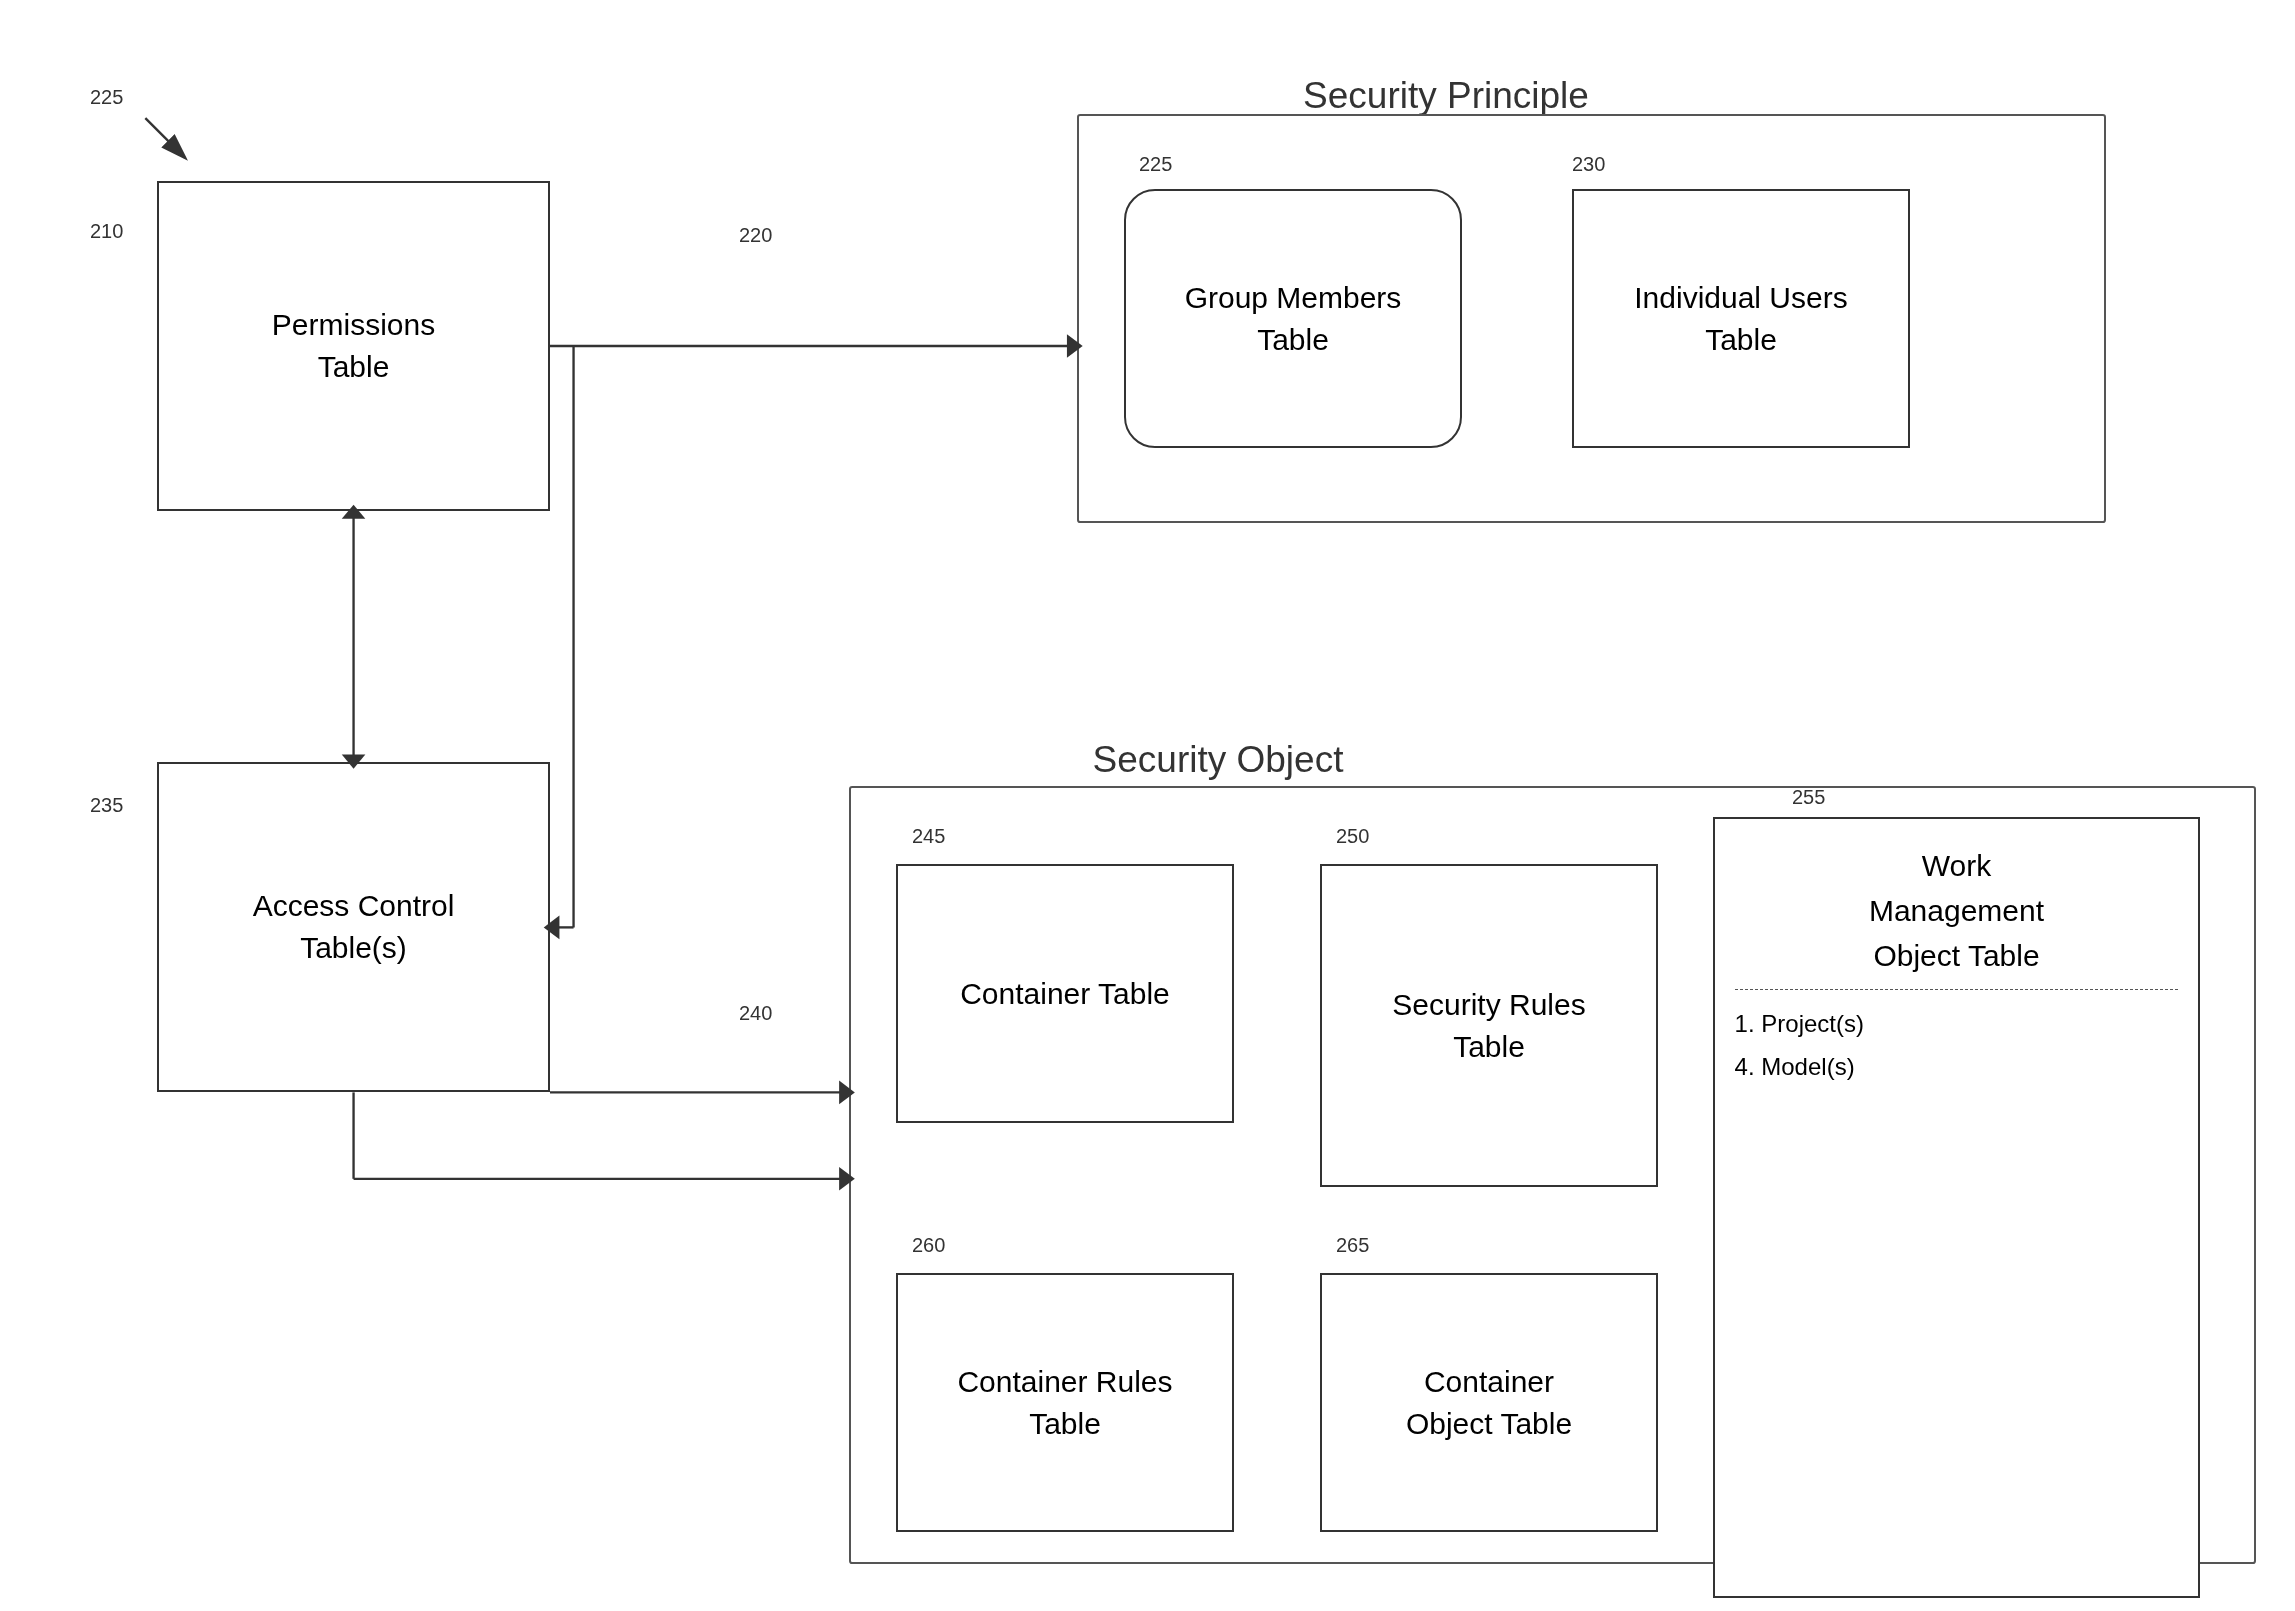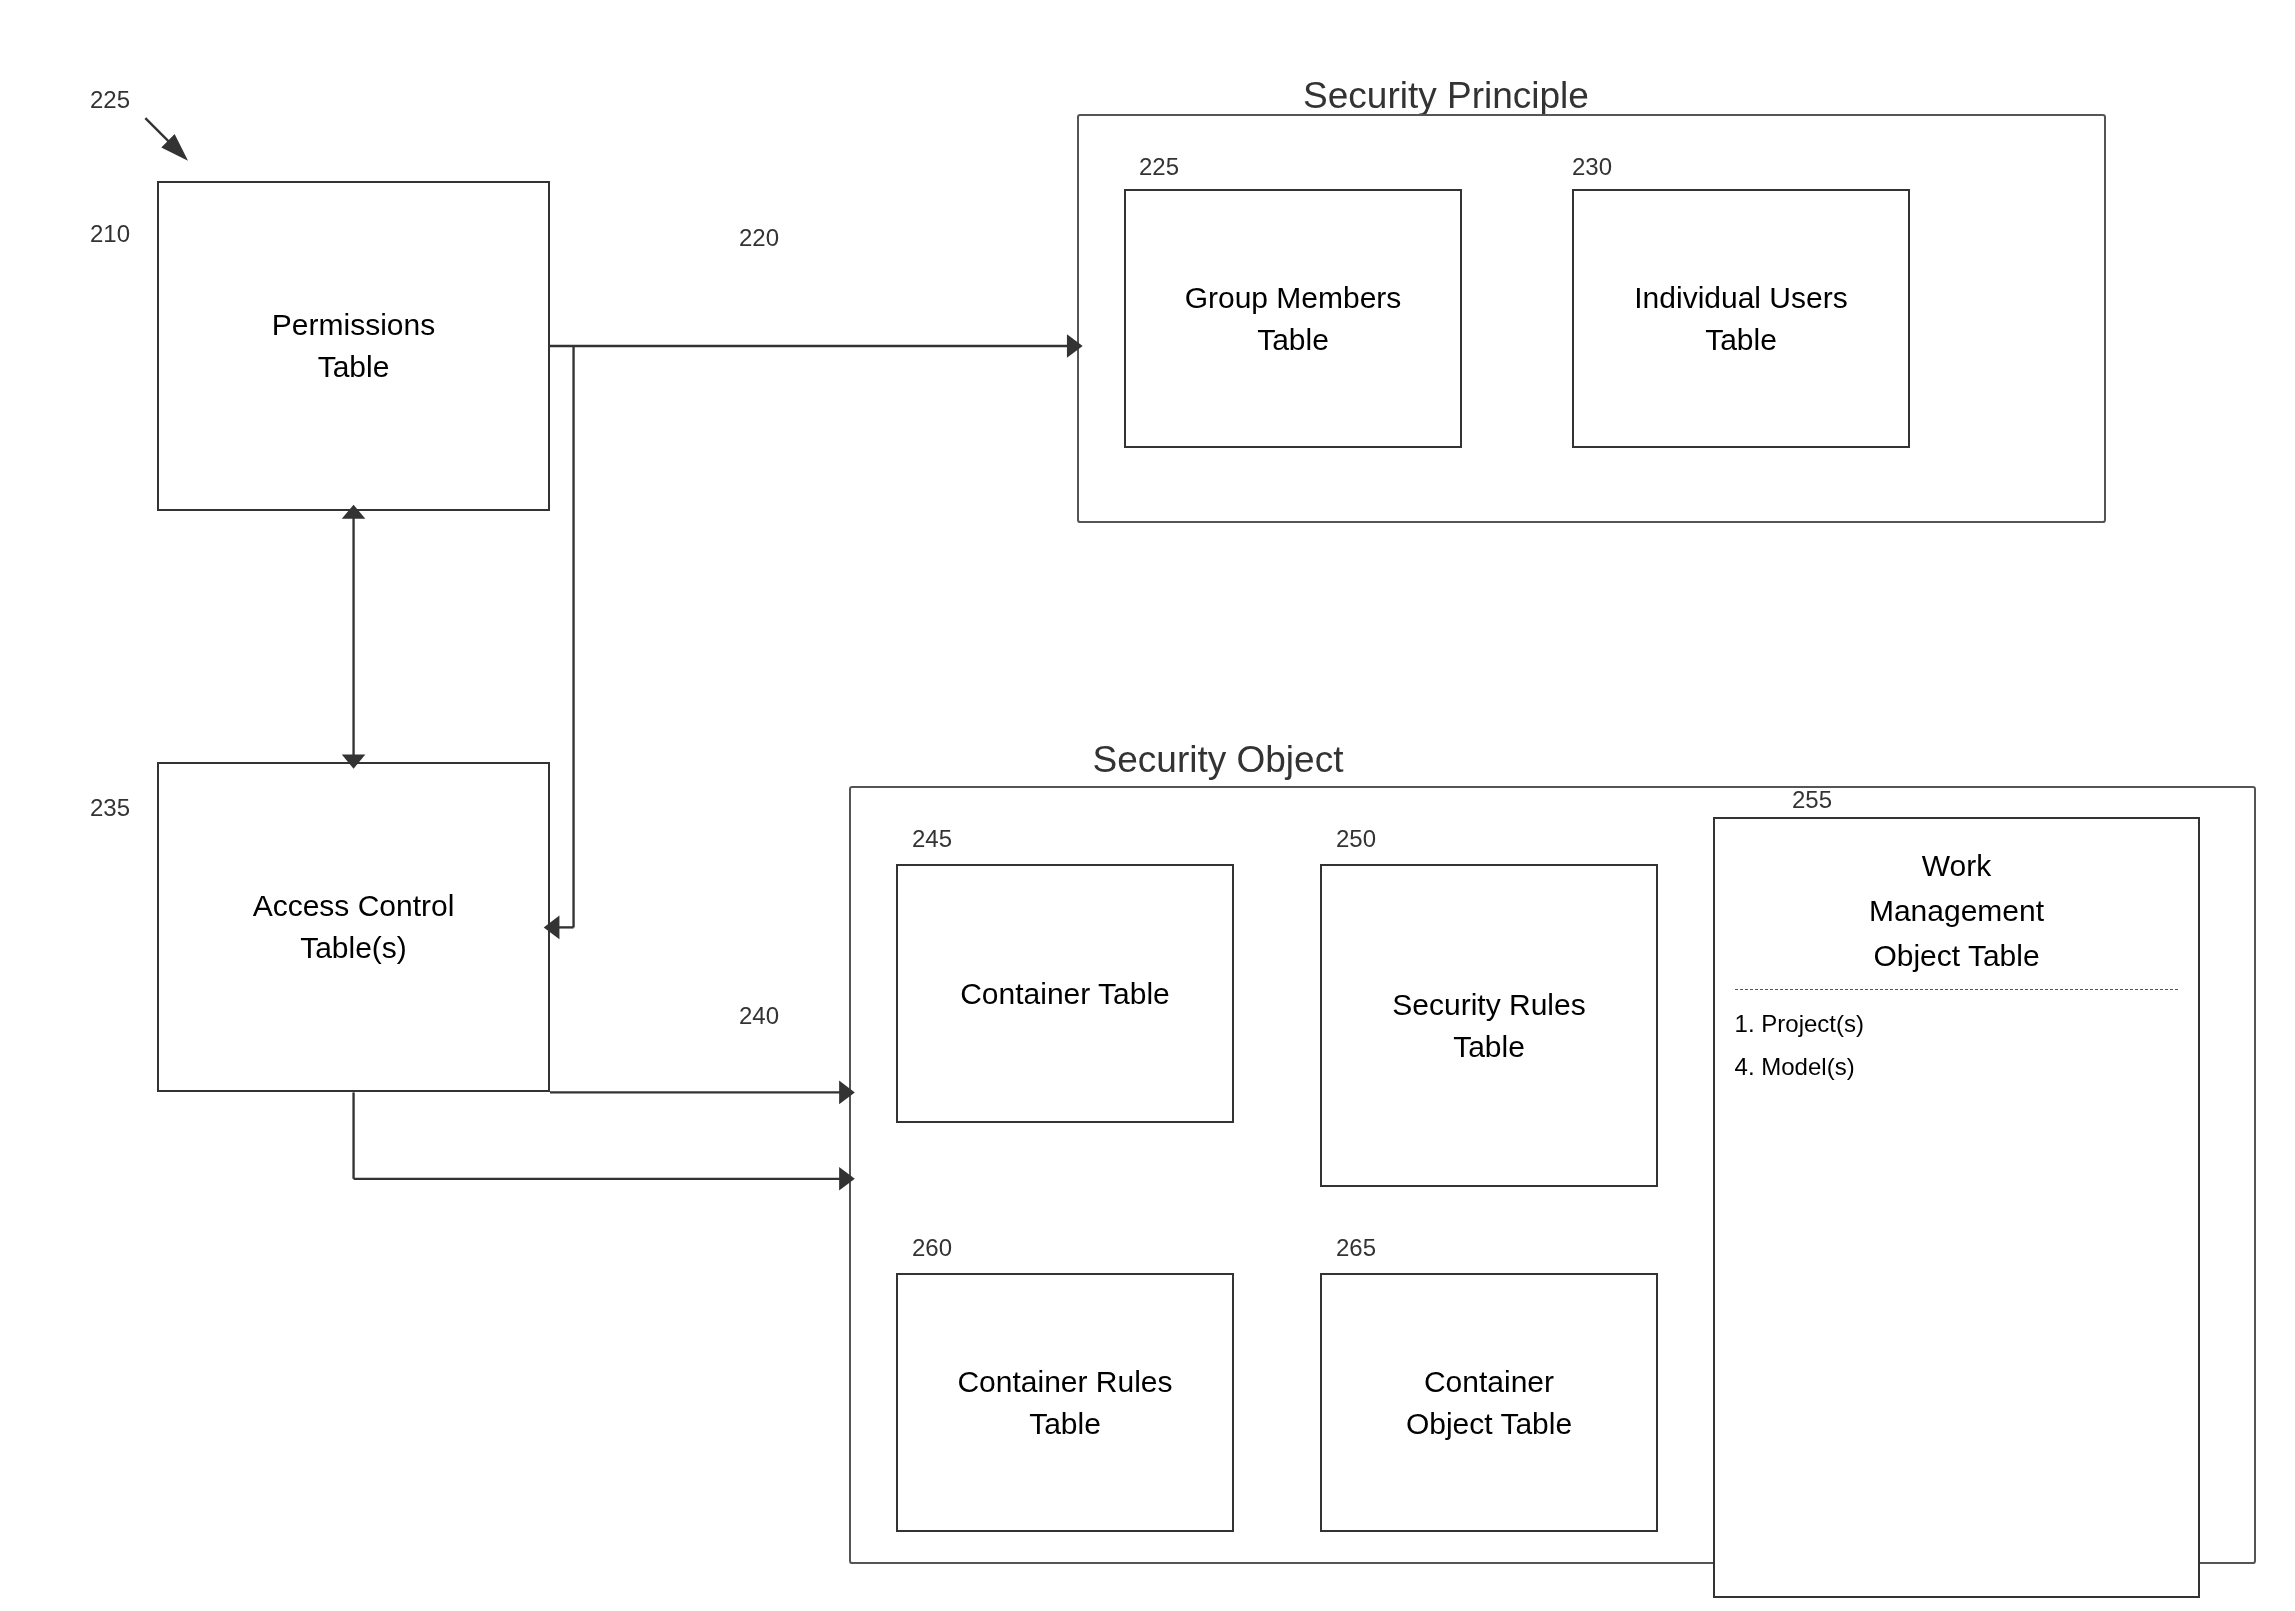--- a/index.html
+++ b/index.html
@@ -26,21 +26,21 @@
       align-items: center;
       justify-content: center;
       text-align: center;
       font-size: 30px;
       font-weight: normal;
       line-height: 1.4;
     }
 
     .label-ref {
       position: absolute;
-      font-size: 24px;
+      font-size: 20px;
       color: #333;
     }
 
     .section-label {
       position: absolute;
       font-size: 37px;
       font-weight: normal;
       color: #333;
       text-align: center;
     }
@@ -104,21 +104,21 @@
   </div>
 
   <div class="section-label" style="left:1210px; top:75px; width:472px;">Security Principle</div>
 
   <div class="big-border" style="left:1077px; top:114px; width:1029px; height:409px;"></div>
 
   <div class="label-ref" style="left:739px; top:224px;">220</div>
 
   <div class="label-ref" style="left:1139px; top:153px;">225</div>
 
-  <div class="box" style="left:1124px; top:189px; width:338px; height:259px;">
+  <div class="box" style="left:1124px; top:189px; width:338px; height:259px;border-radius:31px;">
     <span>Group Members<br>Table</span>
   </div>
 
   <div class="label-ref" style="left:1572px; top:153px;">230</div>
 
   <div class="box" style="left:1572px; top:189px; width:338px; height:259px;">
     <span>Individual Users<br>Table</span>
   </div>
 
   <div class="section-label" style="left:982px; top:739px; width:472px;">Security Object</div>

